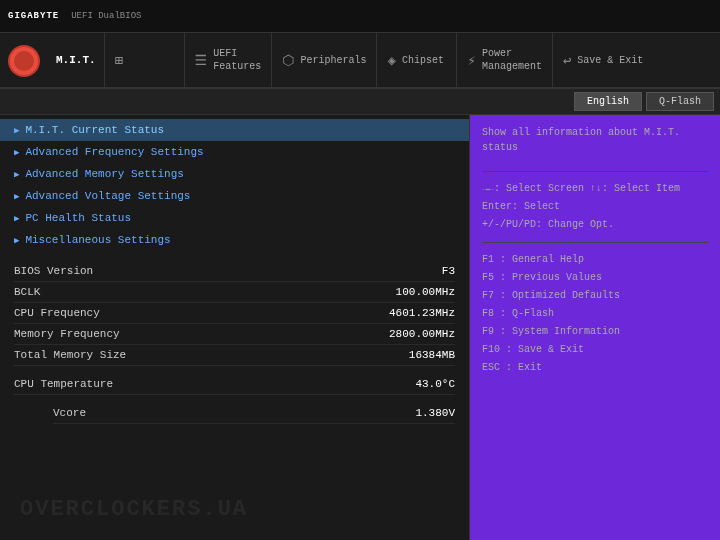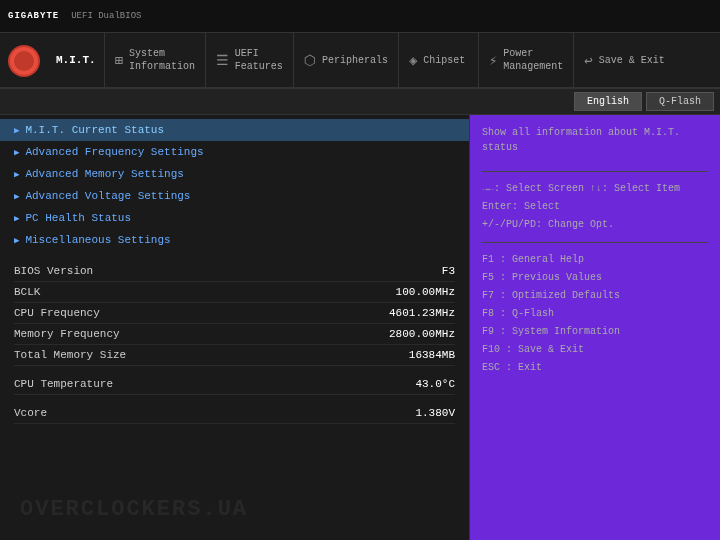--- a/index.html
+++ b/index.html
@@ -225,24 +225,20 @@
 <div id="nav-bar">
   <div class="nav-logo">
     <div class="nav-logo-dot">
       <div class="nav-logo-inner"></div>
     </div>
   </div>
   <div class="nav-mit-label">M.I.T.</div>
 
   <div class="nav-item">
     <span class="nav-item-icon">⊞</span>
-    <span class="nav-item-text">
-      <span class="line1">System</span>
-      <span class="line2">Information</span>
-    </span>
   </div>
   <div class="nav-item">
     <span class="nav-item-icon">☰</span>
     <span class="nav-item-text">
       <span class="line1">UEFI</span>
       <span class="line2">Features</span>
     </span>
   </div>
   <div class="nav-item">
     <span class="nav-item-icon">⬡</span>
@@ -326,21 +322,21 @@
         <span class="value">2800.00MHz</span>
       </div>
       <div class="info-row">
         <span class="label">Total Memory Size</span>
         <span class="value">16384MB</span>
       </div>
       <div class="info-row" style="margin-top:8px;">
         <span class="label">CPU Temperature</span>
         <span class="value">43.0°C</span>
       </div>
-      <div class="info-row" style="margin-top:8px;">
+      <div class="info-row" style="margin-top:8px;margin-left:39px;">
         <span class="label">Vcore</span>
         <span class="value">1.380V</span>
       </div>
     </div>
   </div>
 
   <div id="right-panel">
     <div class="help-text">Show all information about M.I.T. status</div>
     <div class="key-divider"></div>
     <div class="key-row">→←: Select Screen ↑↓: Select Item</div>

